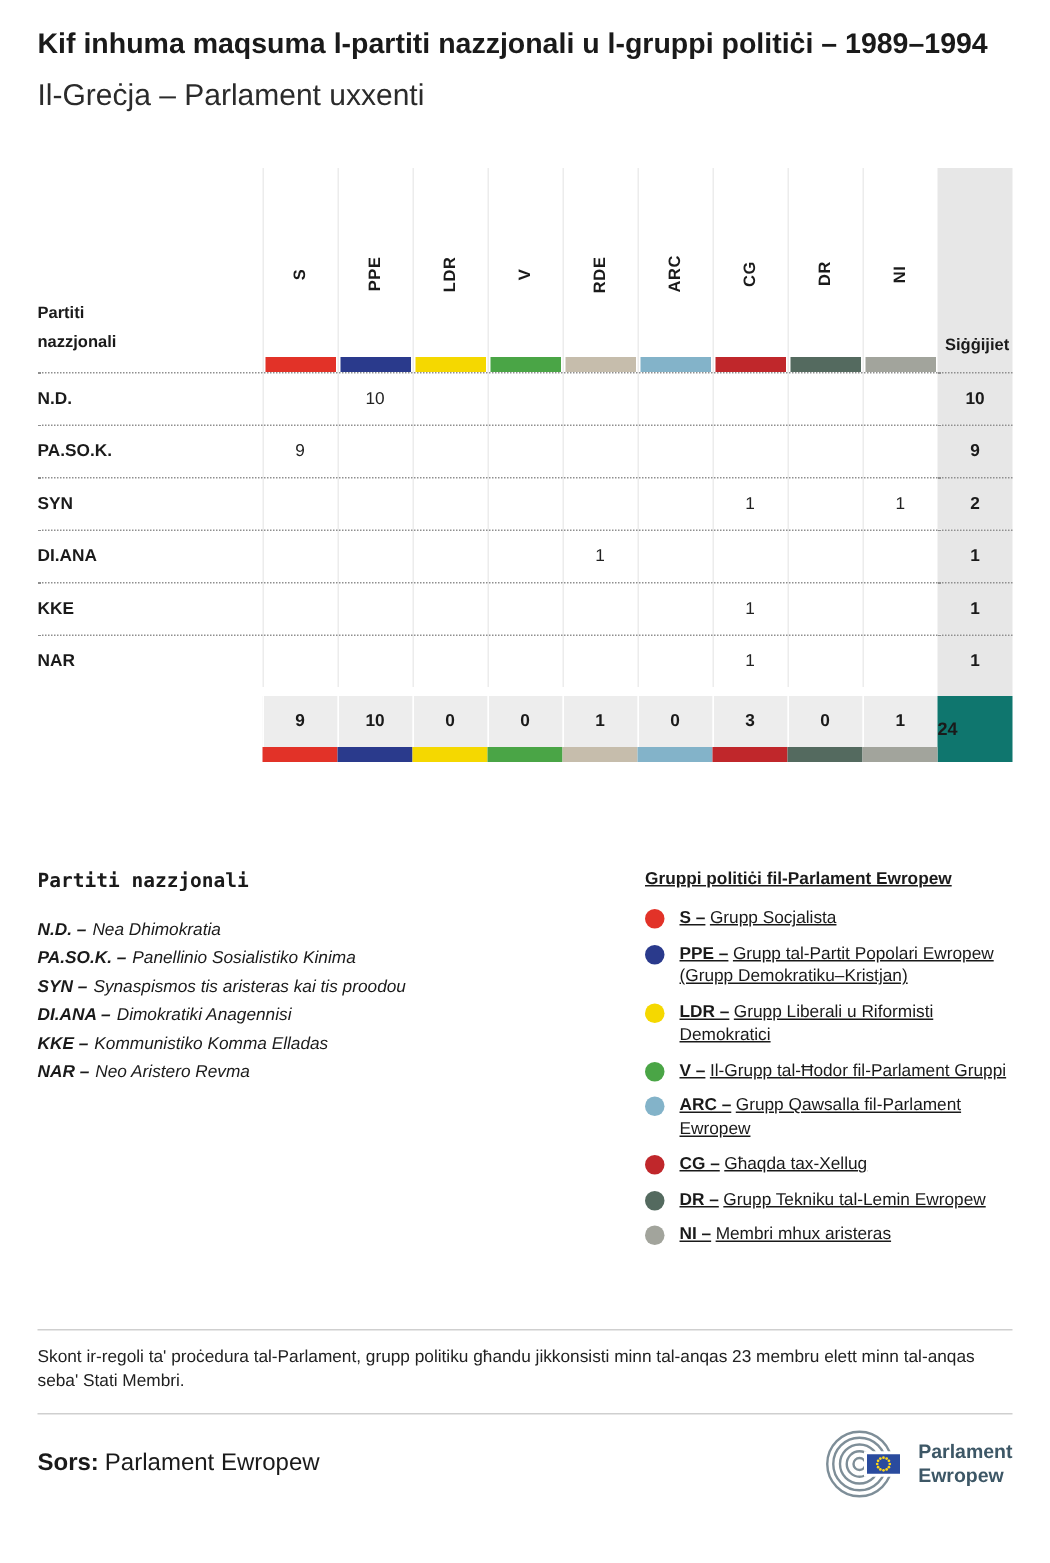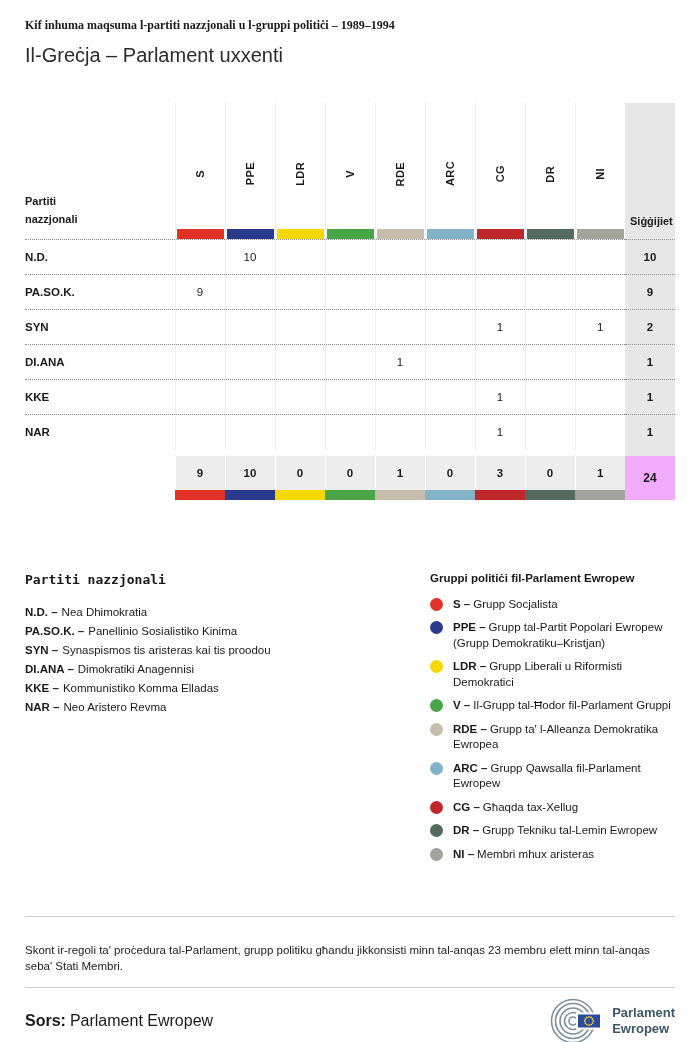--- a/index.html
+++ b/index.html
@@ -4,21 +4,21 @@
 <style>
   * { margin:0; padding:0; box-sizing:border-box; }
   html,body { background:#fff; }
   body {
     width:700px; height:1042px; overflow:hidden;
     font-family:"Liberation Sans", sans-serif;
     color:#1a1a1a;
   }
   .page { padding:18px 25px 0 25px; }
 
-  h1.title { font-size:12px; font-weight:bold; line-height:1.25; margin-bottom:11px;font-family:Liberation Serif, serif; }
+  h1.title { font-size:19px; font-weight:bold; line-height:1.25; margin-bottom:11px; }
   h2.subtitle { font-size:20px; font-weight:normal; color:#2b2b2b; margin-bottom:0; }
 
   
   table.matrix { border-collapse:collapse; table-layout:fixed; width:650px; margin-top:36px; }
   table.matrix th, table.matrix td { padding:0; }
 
   th.corner { vertical-align:bottom; text-align:left; }
   .corner-label { display:block; width:64px; font-size:11px; font-weight:bold; line-height:1.7;
                   overflow-wrap:anywhere; padding-bottom:10px; }
 
@@ -37,43 +37,43 @@
   td.val   { text-align:center; color:#222; border-left:1px solid #ececec; }
   td.seat  { background:#e7e7e7; font-weight:bold; text-align:center; border-top:1px solid #fff; }
 
   tr.spacer { height:6px; }
   tr.spacer td { border:none; }
   td.seatsp { background:#e7e7e7; }
 
   tr.trow { height:34px; }
   td.tblank { background:#fff; }
   td.tcell { background:#ededed; font-weight:bold; text-align:center; font-size:11.5px; border-left:1px solid #fff; }
-  td.tseat { background:#f0abfc; font-weight:bold; text-align:center; font-size:12px; }
+  td.tseat { background:#0f766e; font-weight:bold; text-align:left; font-size:12px; }
 
   tr.barrow td { height:10px; }
   td.barcell { padding:0 1px; }
   .bar2 { height:10px; width:100%; }
 
   
   .legends { display:flex; margin-top:72px; width:650px; }
   .leg-left { width:390px; }
   .leg-left h3 { font-family:"DejaVu Sans Mono", monospace; font-size:13px; font-weight:bold; margin-bottom:16px; }
-  .pl-item { font-size:11.5px; line-height:19px; }
+  .pl-item { font-size:11.5px; line-height:19px;font-style:italic; }
   .pl-item b { margin-right:4px; }
 
-  .leg-right { width:245px; margin-left:auto; }
+  .leg-right { width:245px; margin-left:auto;text-decoration:underline; }
   .leg-right h4 { font-size:11.5px; font-weight:bold; margin-bottom:13px; }
   .gl-item { display:flex; margin-bottom:8px; }
   .dot { width:13px; height:13px; border-radius:50%; flex:0 0 13px; margin:1px 10px 0 0; }
   .gl-text { font-size:11.5px; line-height:15.5px; }
   .gl-text b { margin-right:3px; }
 
   
   .footnote { margin-top:46px; width:650px; border-top:1px solid #cfcfcf; border-bottom:1px solid #cfcfcf;
-              padding:25px 0 13px 0; font-size:11.5px; line-height:16px; color:#222; }
+              padding:10px 0 13px 0; font-size:11.5px; line-height:16px; color:#222; }
   .footer { width:650px; display:flex; justify-content:space-between; align-items:center; margin-top:10px; }
   .source { font-size:16px; }
   .source b { margin-right:4px; }
   .logo { display:flex; align-items:center; }
   .logo-text { font-size:13px; font-weight:bold; color:#3d5766; line-height:1.2; margin-left:8px; }
 </style>
 </head>
 <body>
 
 <div class="page">
@@ -311,24 +311,20 @@
         <span class="dot" style="background-color: rgb(42, 58, 140);"></span>
         <span class="gl-text"><b>PPE –</b><span>Grupp tal-Partit Popolari Ewropew (Grupp Demokratiku–Kristjan)</span></span>
       </div>
       <div class="gl-item">
         <span class="dot" style="background-color: rgb(245, 216, 0);"></span>
         <span class="gl-text"><b>LDR –</b><span>Grupp Liberali u Riformisti Demokratici</span></span>
       </div>
       <div class="gl-item">
         <span class="dot" style="background-color: rgb(74, 165, 70);"></span>
         <span class="gl-text"><b>V –</b><span>Il-Grupp tal-Ħodor fil-Parlament Gruppi</span></span>
-      </div>
-      <div class="gl-item">
-        <span class="dot" style="background-color: rgb(198, 189, 172);"></span>
-        <span class="gl-text"><b>RDE –</b><span>Grupp ta' l-Alleanza Demokratika Ewropea</span></span>
       </div>
       <div class="gl-item">
         <span class="dot" style="background-color: rgb(131, 179, 201);"></span>
         <span class="gl-text"><b>ARC –</b><span>Grupp Qawsalla fil-Parlament Ewropew</span></span>
       </div>
       <div class="gl-item">
         <span class="dot" style="background-color: rgb(192, 39, 43);"></span>
         <span class="gl-text"><b>CG –</b><span>Għaqda tax-Xellug</span></span>
       </div>
       <div class="gl-item">

